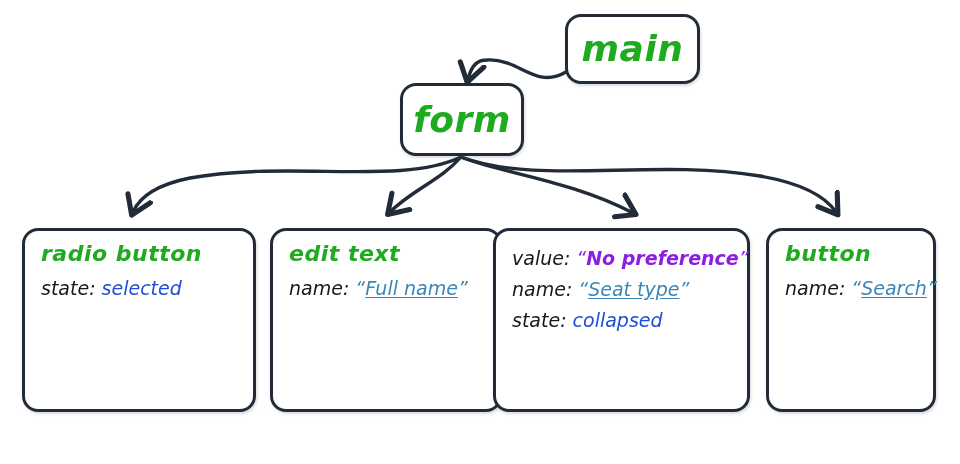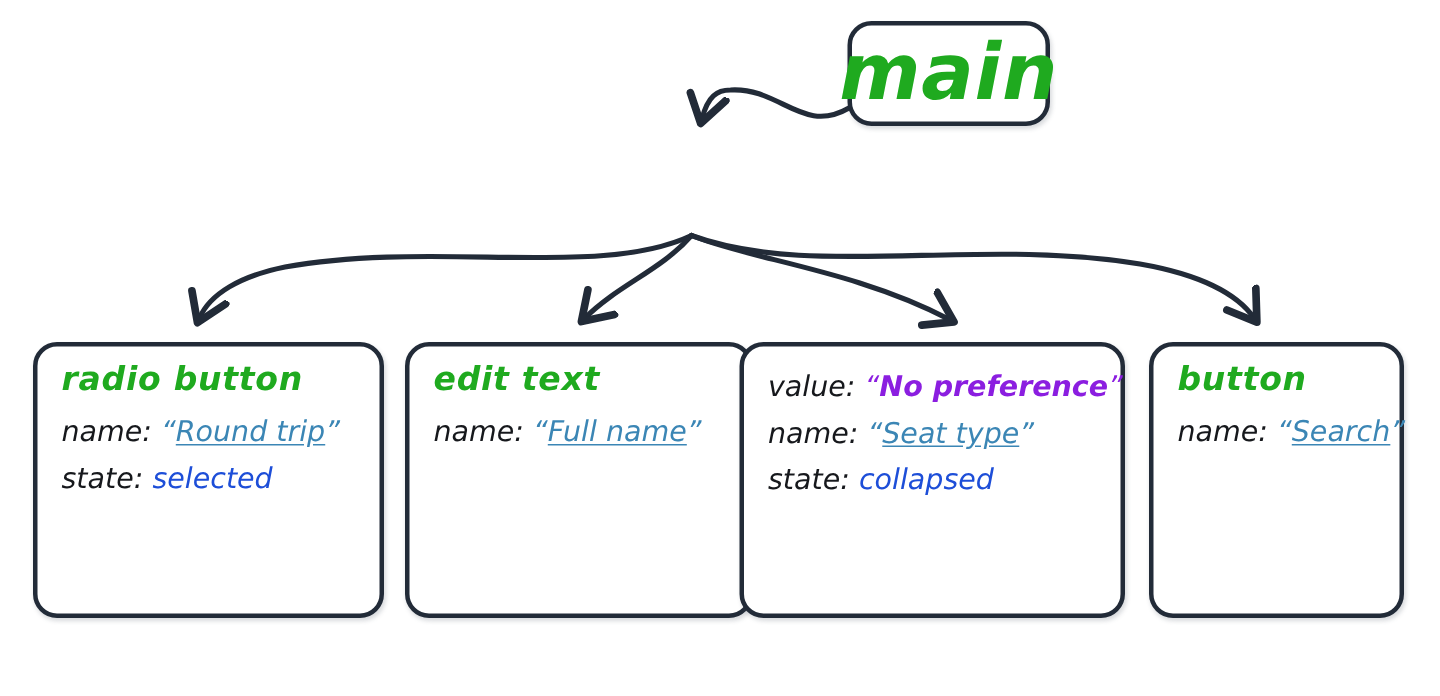--- a/index.html
+++ b/index.html
@@ -36,21 +36,21 @@
     justify-content: center;
   }
   .node-title {
     color: #1faa1f;
     font-family: "DejaVu Sans", sans-serif;
     font-style: italic;
     font-weight: bold;
     letter-spacing: 0.5px;
     white-space: nowrap;
   }
-  .title-sm { font-size: 52px; line-height: 1; }
+  .title-sm { font-size: 36px; line-height: 1; }
   .title-lg { font-size: 22px; line-height: 1; }
 
   .node-card {
     padding: 12px 0 0 16px;
   }
   .node-card .node-title { display: block; margin-bottom: 8px; }
 
   .prop {
     font-family: "DejaVu Sans", sans-serif;
     font-style: italic;
@@ -98,27 +98,26 @@
 
     <path d="M 461 157 C 500 173, 570 180, 633 213" fill="none" stroke="#222b38" stroke-width="3.4" stroke-linecap="round" marker-end="url(#arrowhead)"></path>
 
     <path d="M 461 157 C 540 186, 650 158, 760 176 C 800 183, 825 196, 836 212" fill="none" stroke="#222b38" stroke-width="3.4" stroke-linecap="round" marker-end="url(#arrowhead)"></path>
   </svg>
 
   <div class="node node-small" style="left:565px; top:14px; width:135px; height:70px;">
     <span class="node-title title-sm">main</span>
   </div>
 
+  <div class="node node-small" style="left:400px; top:83px; width:124px; height:73px;">
+    <span class="node-title title-sm">form</span>
+  </div>
 
   <div class="node node-card" style="left:22px; top:228px; width:234px; height:184px;">
     <span class="node-title title-lg">radio button</span>
-    <div class="prop">
-      <span class="prop-key">name:</span>
-      <span class="quote">“</span><span class="val-link">Round trip</span><span class="quote">”</span>
-    </div>
     <div class="prop">
       <span class="prop-key">state:</span>
       <span class="val-orange">selected</span>
     </div>
   </div>
 
   <div class="node node-card" style="left:270px; top:228px; width:232px; height:184px;">
     <span class="node-title title-lg">edit text</span>
     <div class="prop">
       <span class="prop-key">name:</span>

